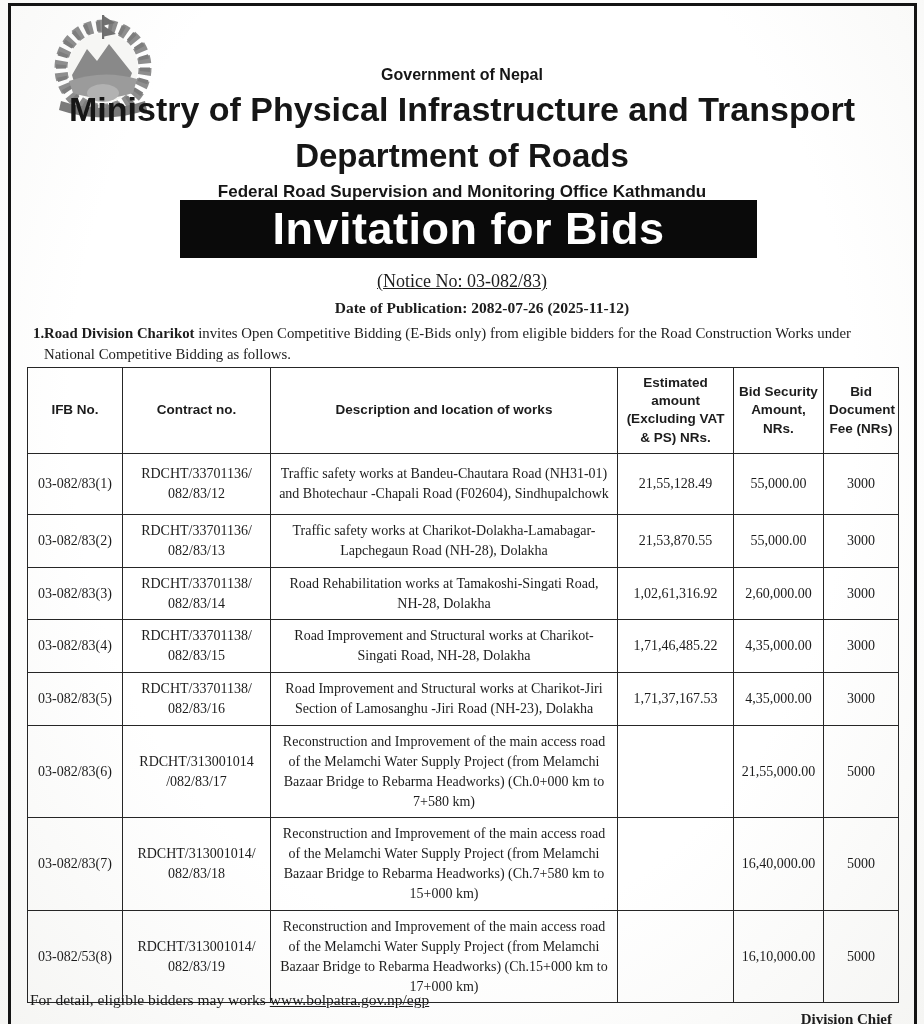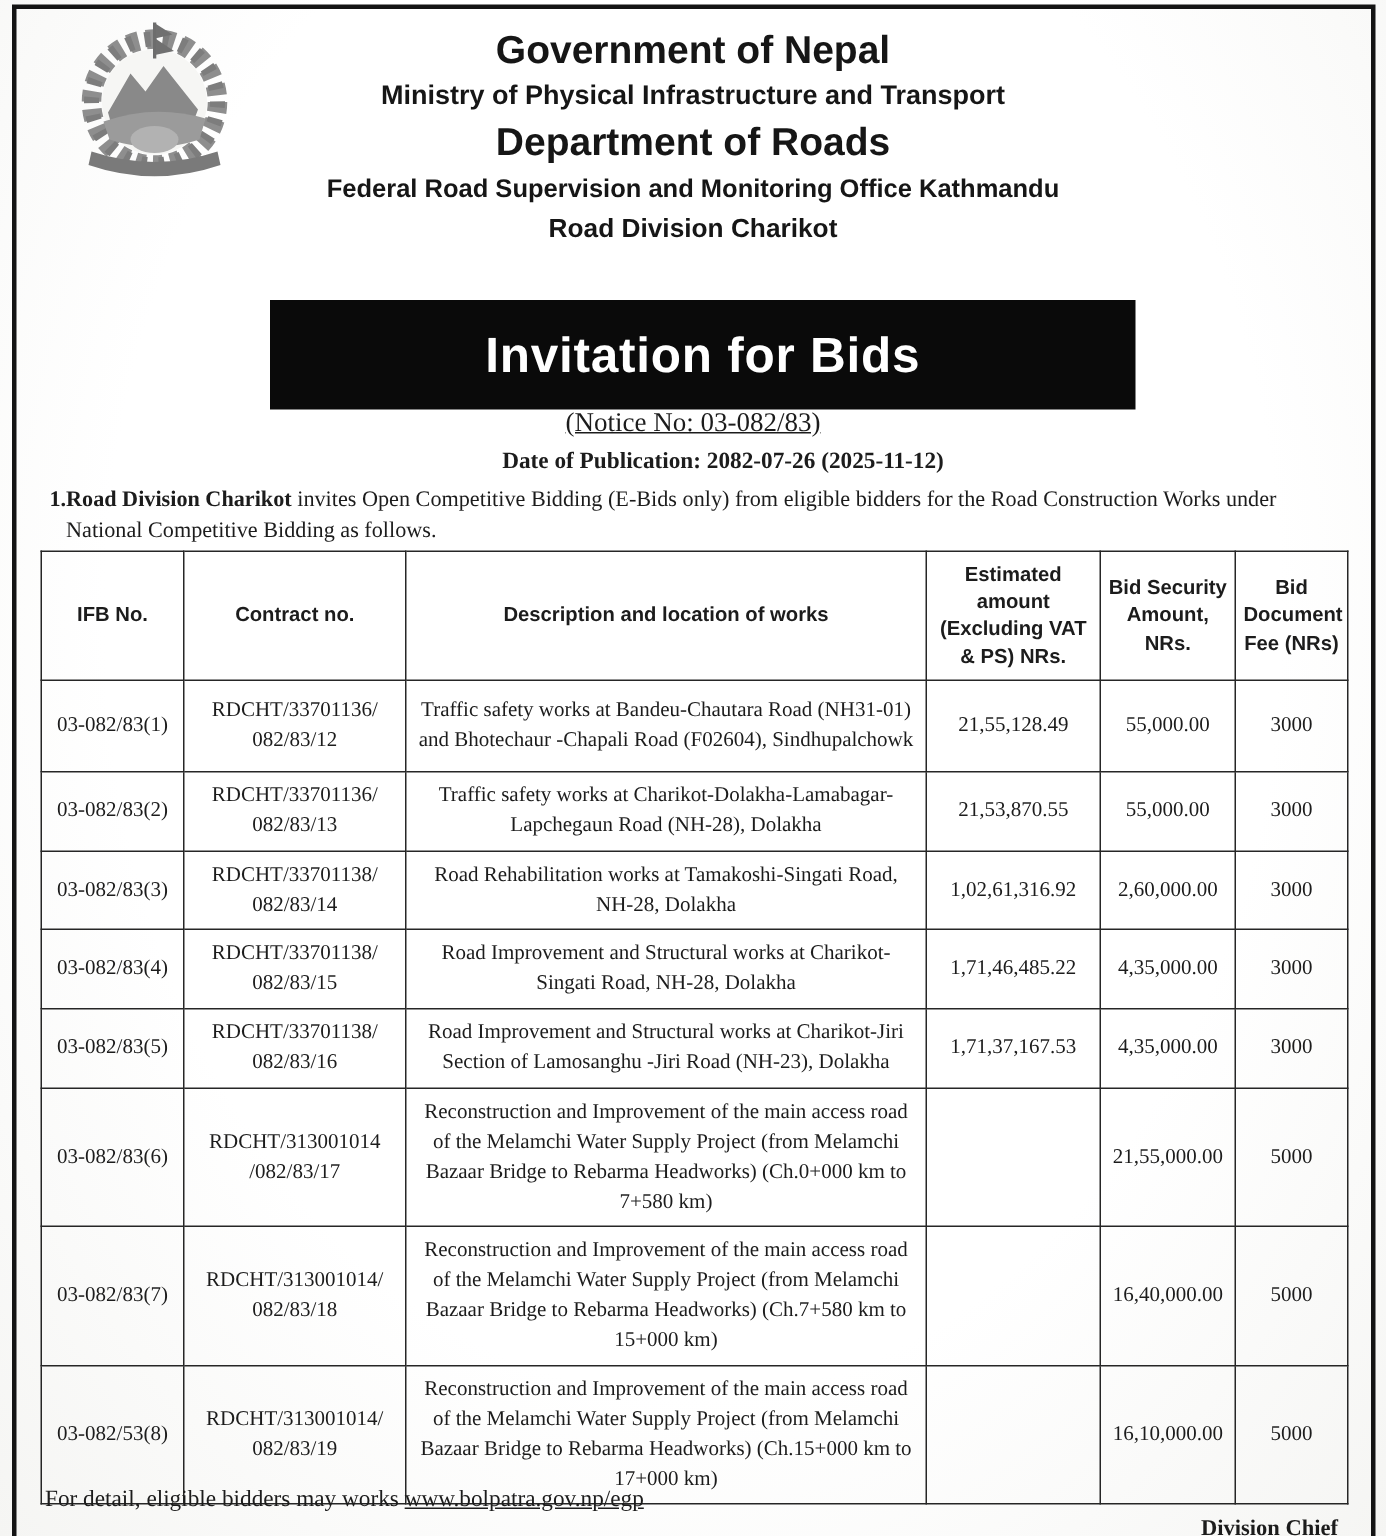--- a/index.html
+++ b/index.html
@@ -29,35 +29,35 @@
     width: 122px; height: 110px;
   }
   .header-stack {
     position: absolute;
     left: 0; right: 0; top: 16px;
     text-align: center;
     font-family: "Liberation Sans", sans-serif;
     font-weight: bold;
     color: #161616;
   }
-  .hdr-1 { font-size: 26px; line-height: 1.35; }
-  .hdr-2 { font-size: 18px; line-height: 1.4; }
-  .hdr-3 { font-size: 26px; line-height: 1.4; }
+  .hdr-1 { font-size: 16px; line-height: 1.35; margin-top: 48px; }
+  .hdr-2 { font-size: 34px; line-height: 1.4; }
+  .hdr-3 { font-size: 33px; line-height: 1.4; }
   .hdr-4 { font-size: 17px; line-height: 1.5; }
   .hdr-5 { font-size: 17.5px; font-weight: 600; line-height: 1.6; }
   
   .banner {
     position: absolute;
     left: 180px; top: 200px;
-    width: 577px; height: 73px;
+    width: 577px; height: 58px;
     background: #0a0a0a;
     color: #ffffff;
     font-family: "Liberation Sans", sans-serif;
     font-weight: bold;
-    font-size: 33px;
+    font-size: 45px;
     letter-spacing: 0.5px;
     display: flex;
     align-items: center;
     justify-content: center;
   }
   
   .notice-no {
     position: absolute;
     left: 0; right: 0; top: 271px;
     text-align: center;

